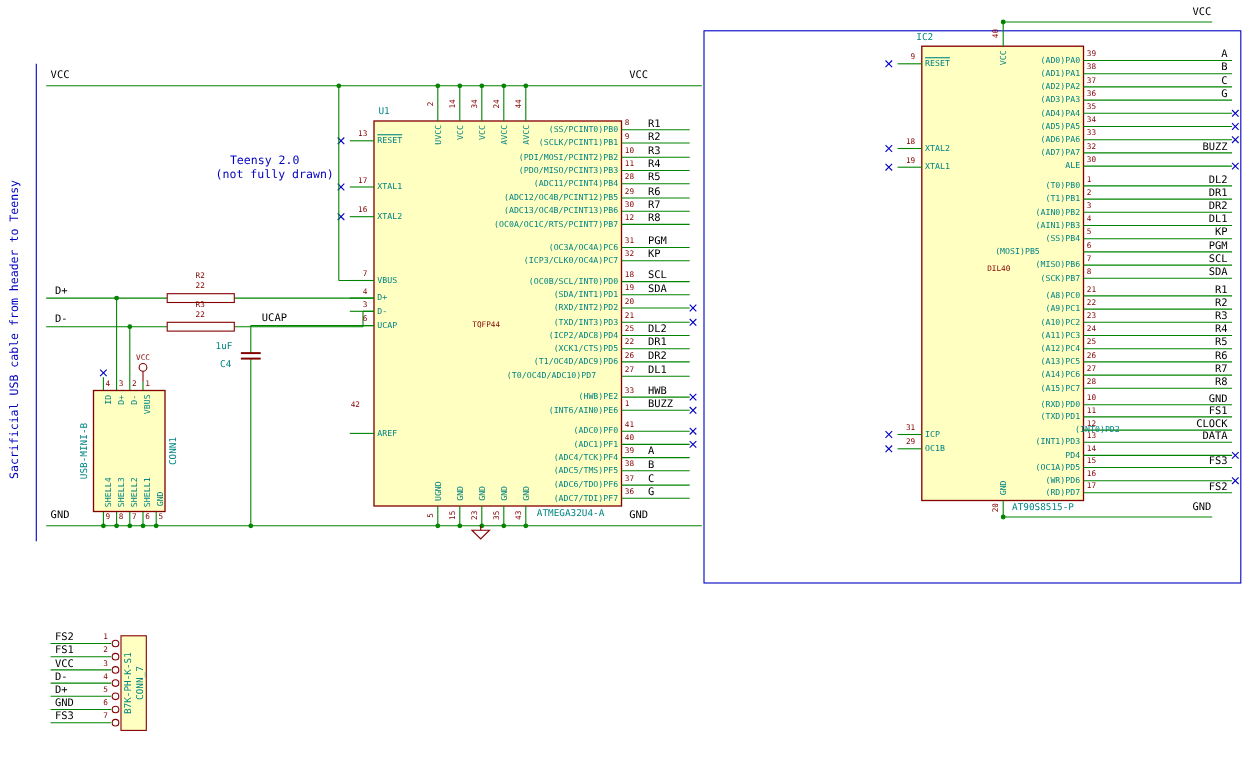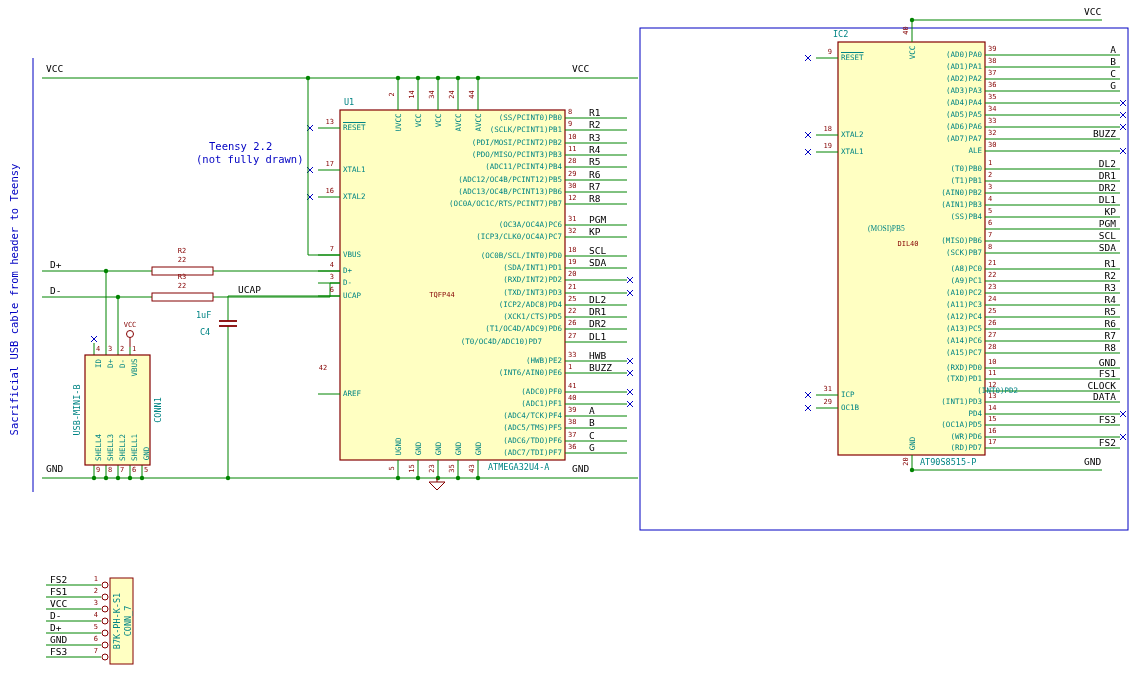--- a/index.html
+++ b/index.html
@@ -436,21 +436,21 @@
       <div class="t pnum" style="left: 988px; top: 183px;">3</div>
       <div class="t pname" style="left: 868px; top: 188px; width: 114px; text-align: right;">(AIN0)PB2</div>
       <div class="t lbl" style="left: 1034px; top: 182px; width: 82px; text-align: right;">DR2</div>
       <div class="t pnum" style="left: 988px; top: 195px;">4</div>
       <div class="t pname" style="left: 868px; top: 200px; width: 114px; text-align: right;">(AIN1)PB3</div>
       <div class="t lbl" style="left: 1034px; top: 194px; width: 82px; text-align: right;">DL1</div>
       <div class="t pnum" style="left: 988px; top: 207px;">5</div>
       <div class="t pname" style="left: 868px; top: 212px; width: 114px; text-align: right;">(SS)PB4</div>
       <div class="t lbl" style="left: 1034px; top: 206px; width: 82px; text-align: right;">KP</div>
       <div class="t pnum" style="left: 988px; top: 219px;">6</div>
-      <div class="t pname" style="left: 868px; top: 224px; width: 114px; text-align: left; font-family: Liberation Serif, serif;">(MOSI)PB5</div>
+      <div class="t pname" style="left: 868px; top: 224px; width: 114px; text-align: center;">(MOSI)PB5</div>
       <div class="t lbl" style="left: 1034px; top: 218px; width: 82px; text-align: right;">PGM</div>
       <div class="t pnum" style="left: 988px; top: 231px;">7</div>
       <div class="t pname" style="left: 868px; top: 236px; width: 114px; text-align: right;">(MISO)PB6</div>
       <div class="t lbl" style="left: 1034px; top: 230px; width: 82px; text-align: right;">SCL</div>
       <div class="t pnum" style="left: 988px; top: 243px;">8</div>
       <div class="t pname" style="left: 868px; top: 248px; width: 114px; text-align: right;">(SCK)PB7</div>
       <div class="t lbl" style="left: 1034px; top: 242px; width: 82px; text-align: right;">SDA</div>
       <div class="t pnum" style="left: 988px; top: 259px;">21</div>
       <div class="t pname" style="left: 868px; top: 264px; width: 114px; text-align: right;">(A8)PC0</div>
       <div class="t lbl" style="left: 1034px; top: 258px; width: 82px; text-align: right;">R1</div>
@@ -492,15 +492,15 @@
       <div class="t pnum" style="left: 988px; top: 415px;">15</div>
       <div class="t pname" style="left: 868px; top: 420px; width: 114px; text-align: right;">(OC1A)PD5</div>
       <div class="t lbl" style="left: 1034px; top: 414px; width: 82px; text-align: right;">FS3</div>
       <div class="t pnum" style="left: 988px; top: 427px;">16</div>
       <div class="t pname" style="left: 868px; top: 432px; width: 114px; text-align: right;">(WR)PD6</div>
       <div class="t pnum" style="left: 988px; top: 438px;">17</div>
       <div class="t pname" style="left: 868px; top: 443px; width: 114px; text-align: right;">(RD)PD7</div>
       <div class="t lbl" style="left: 1034px; top: 437px; width: 82px; text-align: right;">FS2</div>
     </div>
   <div class="t note vert" style="left:-136px;top:293px;width:300px;text-align:center">Sacrificial USB cable from header to Teensy</div>
-  <div class="t note" style="left:209px;top:140px">Teensy 2.2</div>
+  <div class="t note" style="left:209px;top:140px">Teensy 2.0</div>
   <div class="t note" style="left:196px;top:153px">(not fully drawn)</div>
 </div>
 
 </body></html>

